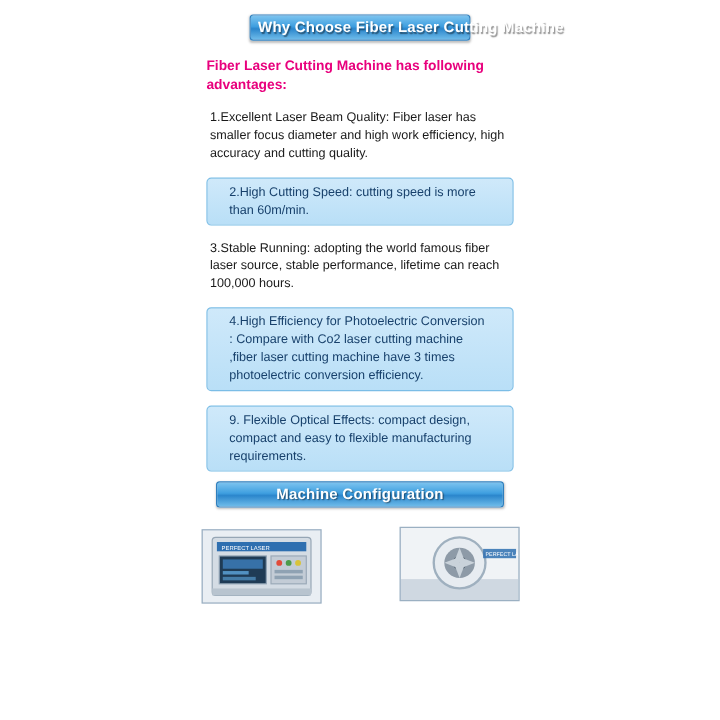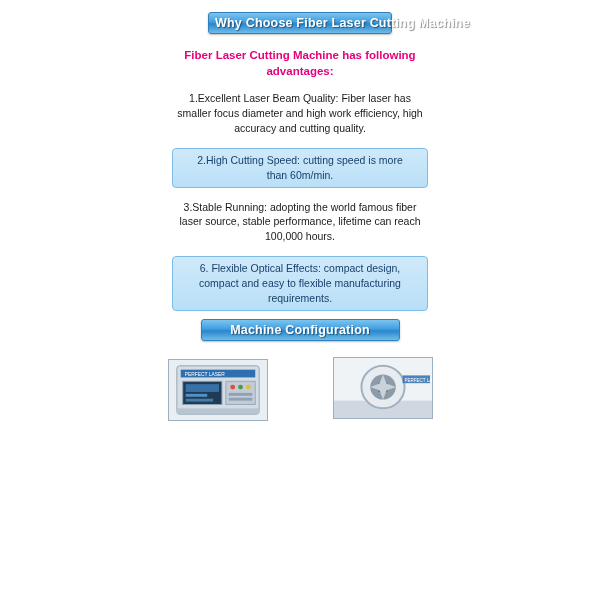--- a/index.html
+++ b/index.html
@@ -36,27 +36,26 @@
   .banner-text {
     display: block;
     color: #ffffff;
     font-size: 12.5px;
     font-weight: bold;
     letter-spacing: 0.2px;
     text-shadow: 1px 1px 1px rgba(0,0,0,0.45);
     white-space: nowrap;
   }
   #title-banner { margin-top: 12px; width: 184px; }
-  #config-banner { width: 199px; }
+  #config-banner { width: 240px; }
 
   
   .adv-wrap {
     margin: 14px auto 0 auto;
     width: 256px;
-    text-align: center;
   }
   .adv-head {
     color: #e4007f;
     color: #e8007d;
     font-size: 11.5px;
     font-weight: bold;
     line-height: 1.35;
     margin-bottom: 6px;
   }
   .adv-item {
@@ -110,21 +109,22 @@
   <div class="banner" id="title-banner">
     <span class="banner-text">Why Choose Fiber Laser Cutting Machine</span>
   </div>
 
   <div class="adv-wrap">
     <div class="adv-head">Fiber Laser Cutting Machine has following advantages:</div>
 
     <div class="adv-item plain">1.Excellent Laser Beam Quality: Fiber laser has smaller focus diameter and high work efficiency, high accuracy and cutting quality.</div>
     <div class="adv-item boxed">2.High Cutting Speed: cutting speed is more than 60m/min.</div>
     <div class="adv-item plain">3.Stable Running: adopting the world famous fiber laser source, stable performance, lifetime can reach 100,000 hours.</div>
-    <div class="adv-item boxed">6. Flexible Optical Effects: compact design, compact and easy to flexible manufacturing requirements.</div>
+    <div class="adv-item boxed">4.High Efficiency for Photoelectric Conversion : Compare with Co2 laser cutting machine ,fiber laser cutting machine have 3 times photoelectric conversion efficiency.</div>
+    <div class="adv-item boxed">9. Flexible Optical Effects: compact design, compact and easy to flexible manufacturing requirements.</div>
   </div>
 
   <div class="banner" id="config-banner">
     <span class="banner-text">Machine Configuration</span>
   </div>
 
   <div class="config-wrap">
 
     <div class="photo" id="photo-operation-panel">
       <svg viewBox="0 0 100 62" preserveAspectRatio="none">

